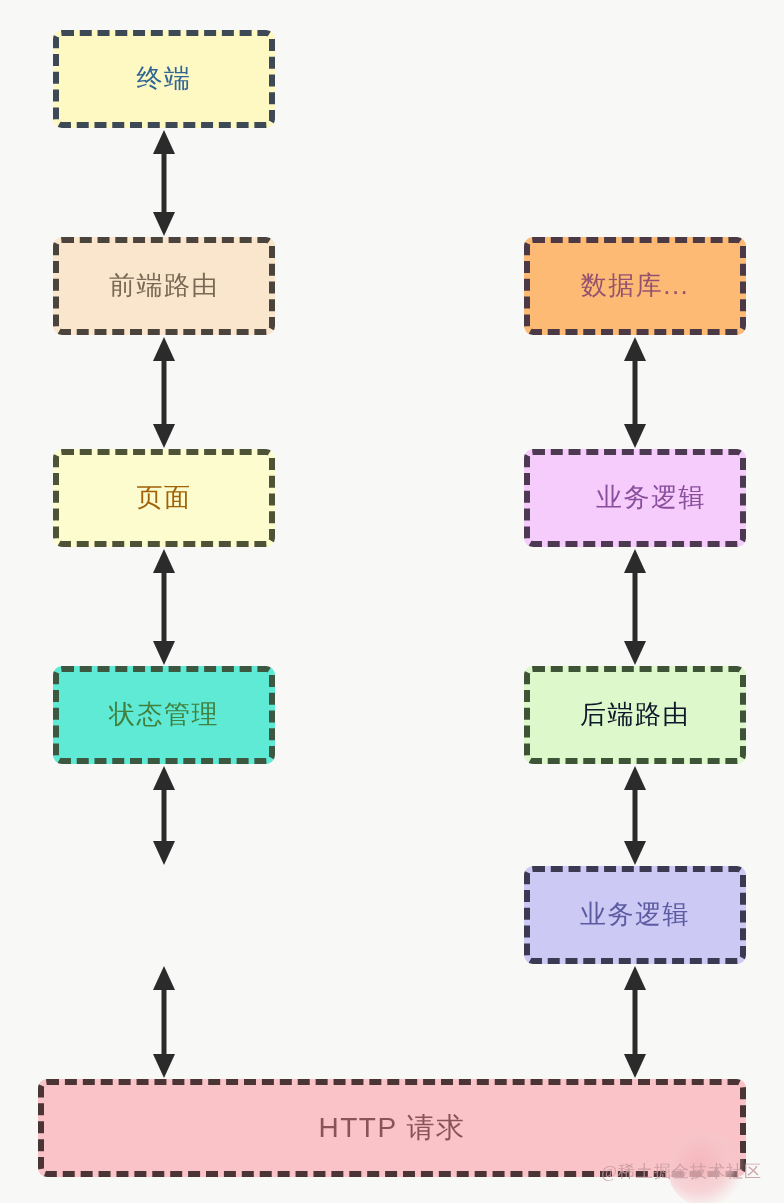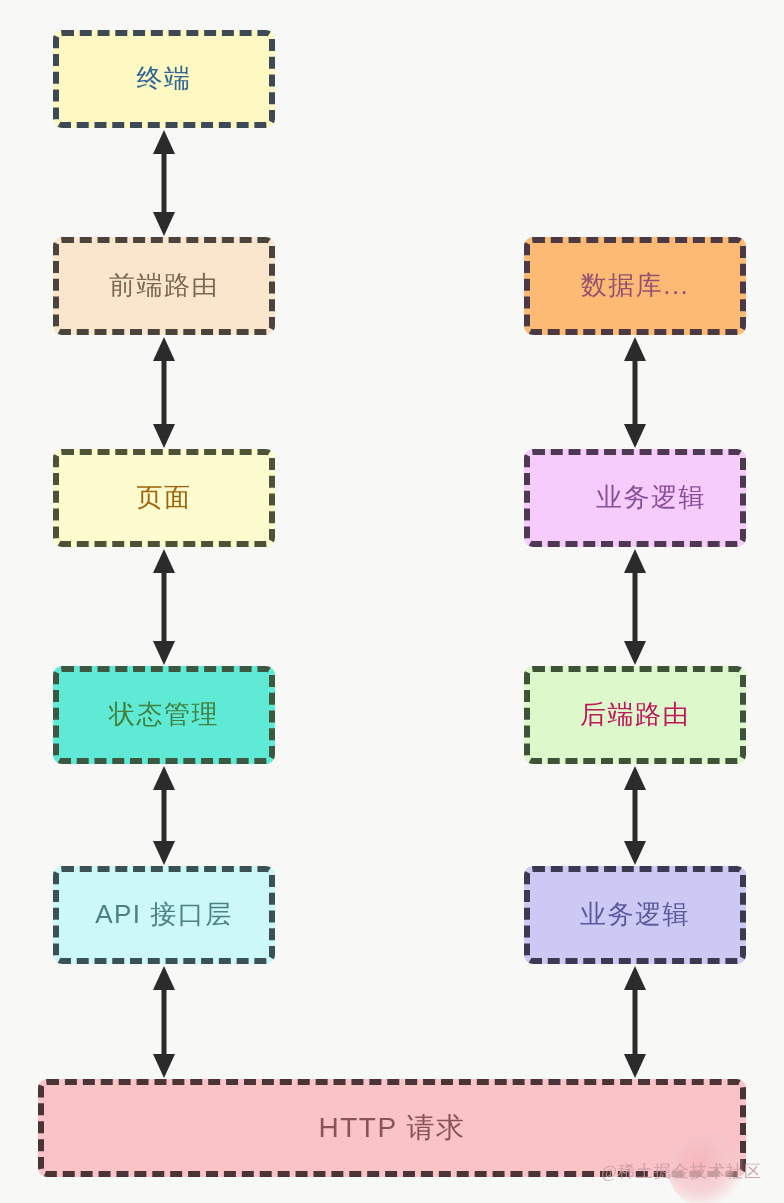--- a/index.html
+++ b/index.html
@@ -59,21 +59,21 @@
   #n-db         { left: 524px; top: 237px;  width: 222px; height: 98px;
                   background: #fdba74; border-color: #4b3a45; }
   #n-db .label { color: #94516f; }
 
   #n-biz        { left: 524px; top: 449px;  width: 222px; height: 98px;
                   background: #f6ccfc; border-color: #4d3a52; padding-left: 32px; }
   #n-biz .label { color: #8a4f9c; }
 
   #n-be-route   { left: 524px; top: 666px;  width: 222px; height: 98px;
                   background: #ddf8cb; border-color: #3f5436; }
-  #n-be-route .label { color: #be185d; }
+  #n-be-route .label { color: #0f172a; }
 
   #n-parse      { left: 524px; top: 866px;  width: 222px; height: 98px;
                   background: #ccc9f5; border-color: #3b3a52; }
   #n-parse .label { color: #5c5aa0; }
 
   
   #n-http       { left: 38px;  top: 1079px; width: 708px; height: 98px;
                   background: #f9c3c7; border-color: #4b3436; }
   #n-http .label { color: #8b5358; font-size: 28px; }
 
@@ -120,23 +120,20 @@
   </div>
 
   <div class="node" id="n-page">
     <span class="label">页面</span>
   </div>
 
   <div class="node" id="n-state">
     <span class="label">状态管理</span>
   </div>
 
-  <div class="node" id="n-api">
-    <span class="label">API 接口层</span>
-  </div>
 
   <div class="node" id="n-db">
     <span class="label">数据库...</span>
   </div>
 
   <div class="node" id="n-biz">
     <span class="label">业务逻辑</span>
   </div>
 
   <div class="node" id="n-be-route">

